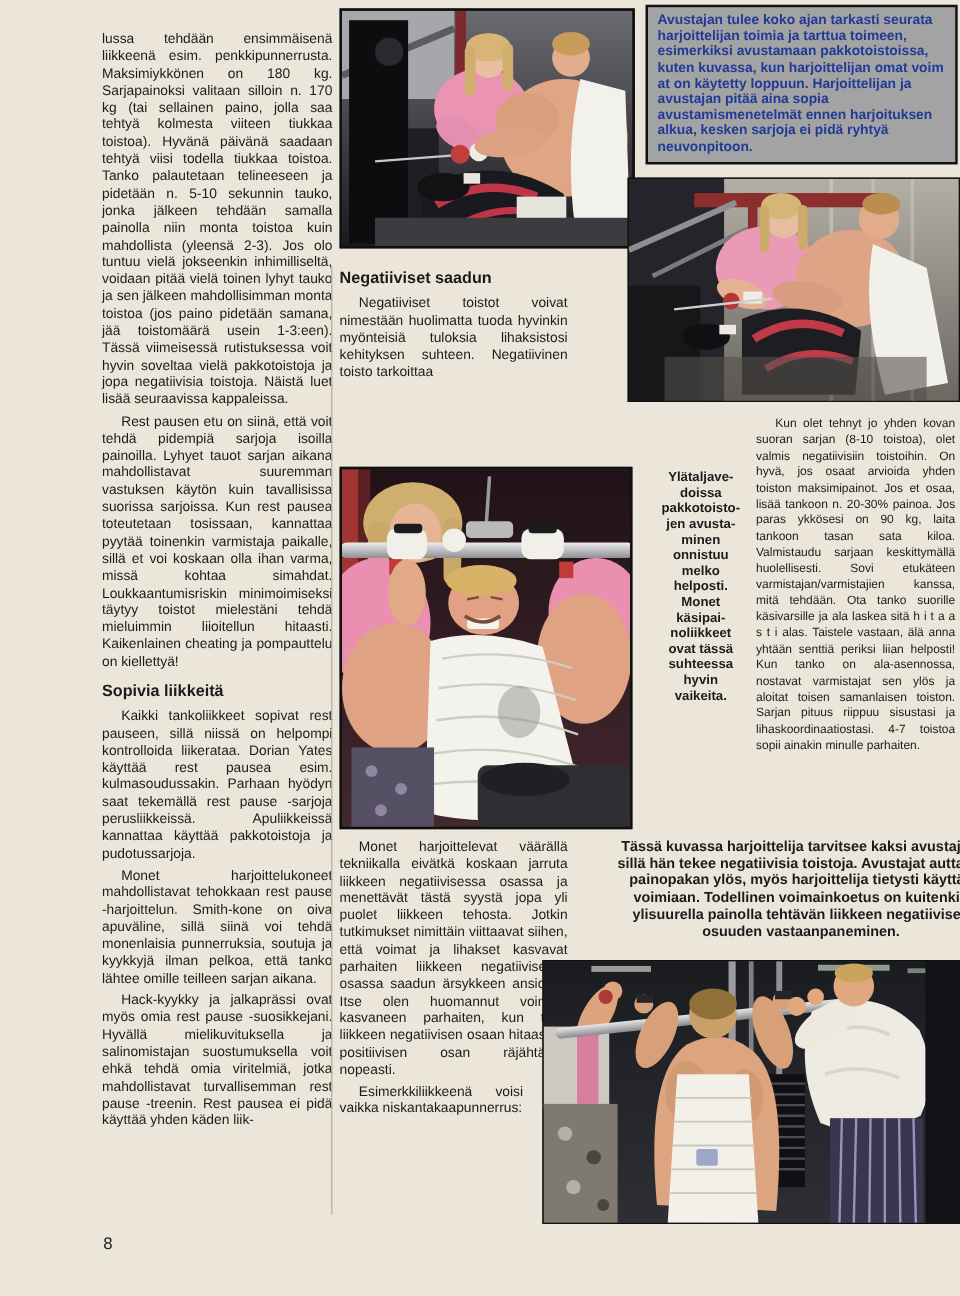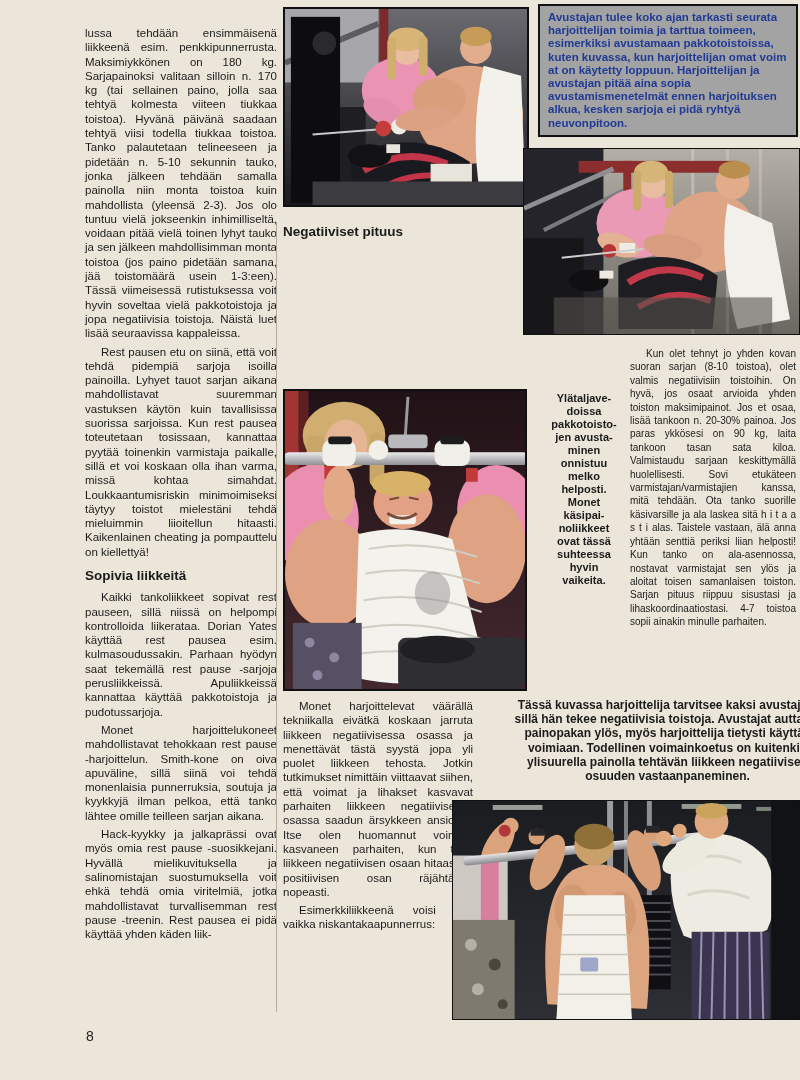--- a/index.html
+++ b/index.html
@@ -132,21 +132,22 @@
       <path d="M95,118 C130,103 165,108 195,128 L190,182 L95,182 Z" fill="#1d1d22"></path>
       <path d="M105,135 Q140,112 180,130" stroke="#c23a4a" stroke-width="7" fill="none"></path>
       <path d="M115,160 Q150,138 188,154" stroke="#c23a4a" stroke-width="6" fill="none"></path>
       <ellipse cx="65" cy="133" rx="20" ry="11" fill="#101012"></ellipse>
       <rect x="76" y="123" width="14" height="8" fill="#ece9e1"></rect>
       <rect x="30" y="150" width="220" height="37" fill="#55524c" opacity="0.6"></rect>
     </svg>
   </div>
 
   <div class="col mid-block1">
-    <div class="col-heading">Negatiiviset pituus</div>
+    <div class="col-heading">Negatiiviset saadun</div>
+    <p class="indent">Negatiiviset toistot voivat nimestään huolimatta tuoda hyvinkin myönteisiä tuloksia lihaksistosi kehityksen suhteen. Negatiivinen toisto tarkoittaa</p>
   </div>
 
   <div class="photo photo3">
     <svg viewBox="0 0 244 302" preserveAspectRatio="none">
       <defs>
         <linearGradient id="p3bar" x1="0" y1="0" x2="0" y2="1">
           <stop offset="0" stop-color="#ececee"></stop>
             <stop offset="1" stop-color="#8f8f94"></stop>
         </linearGradient>
         <linearGradient id="p3bg" x1="0" y1="0" x2="0" y2="1">

